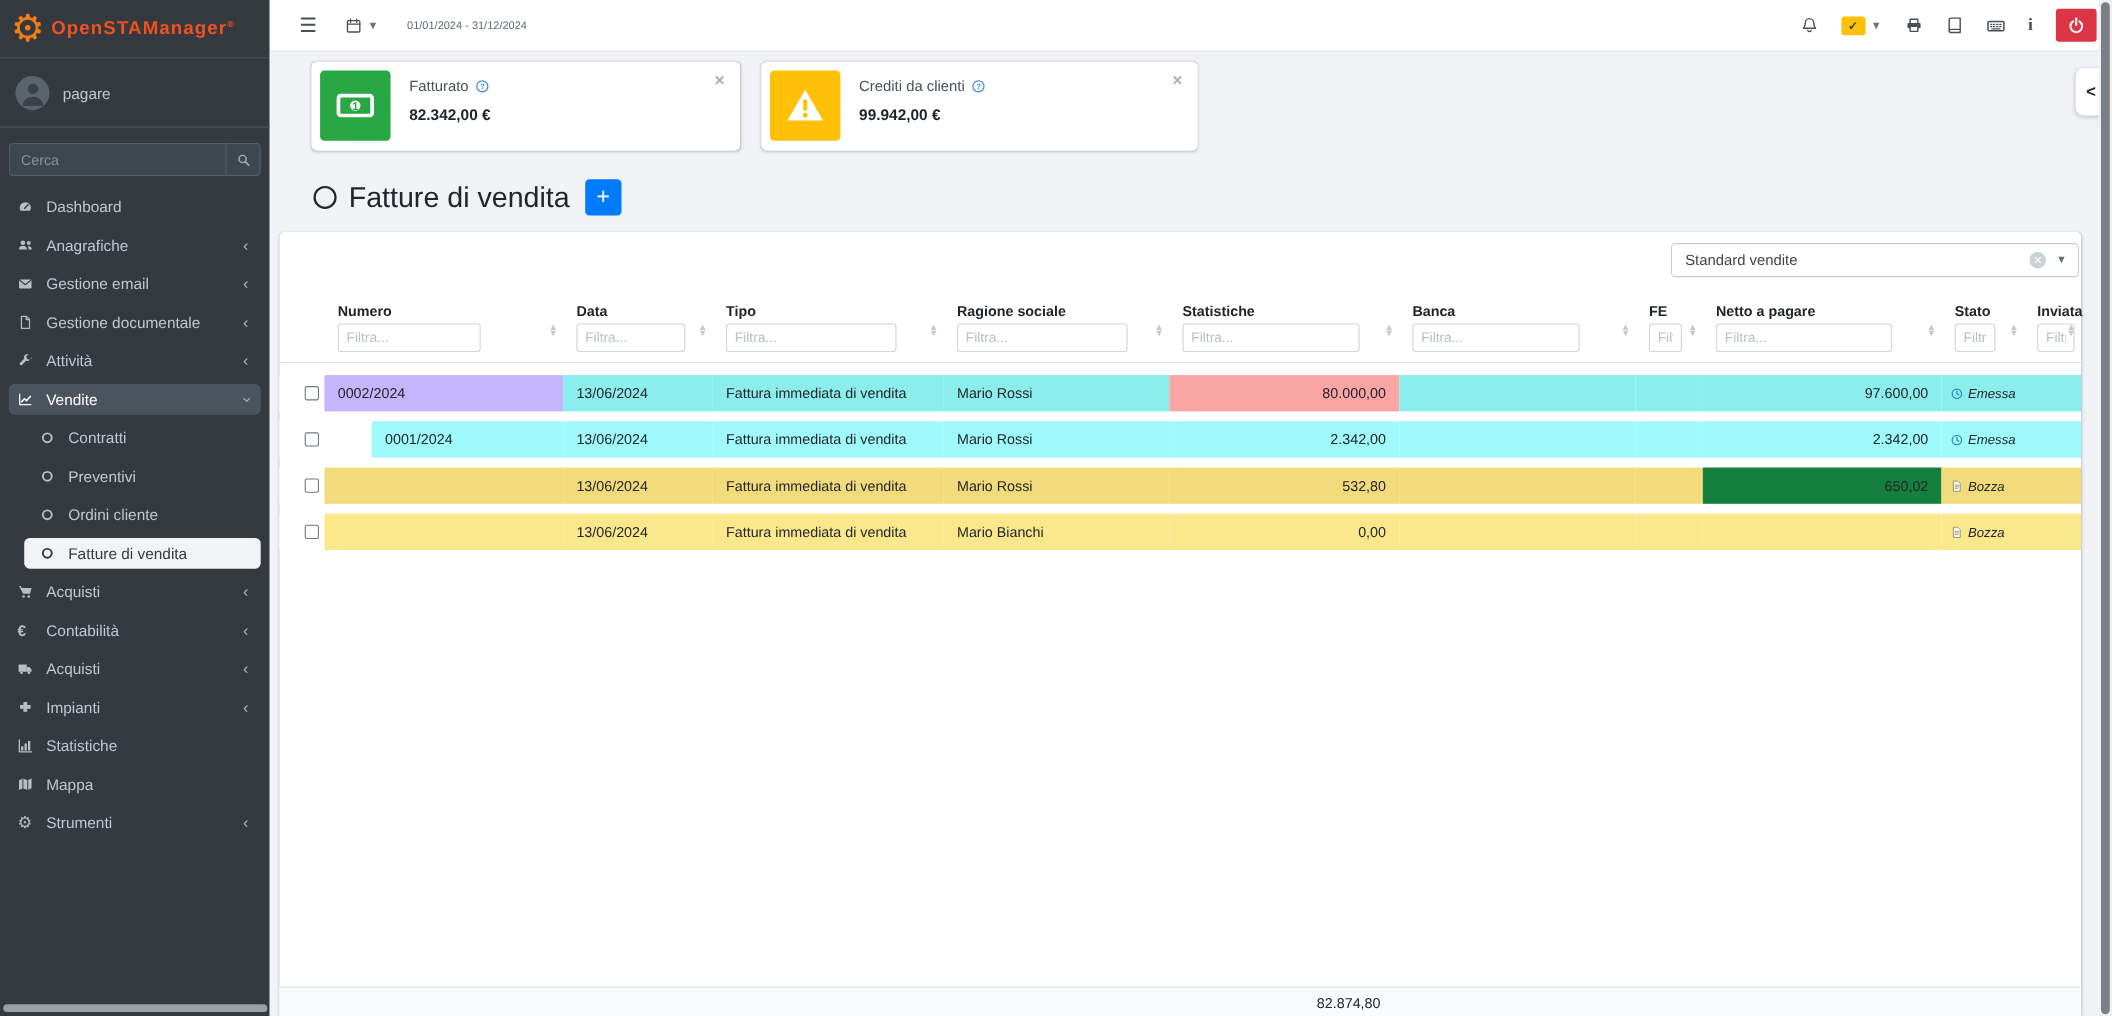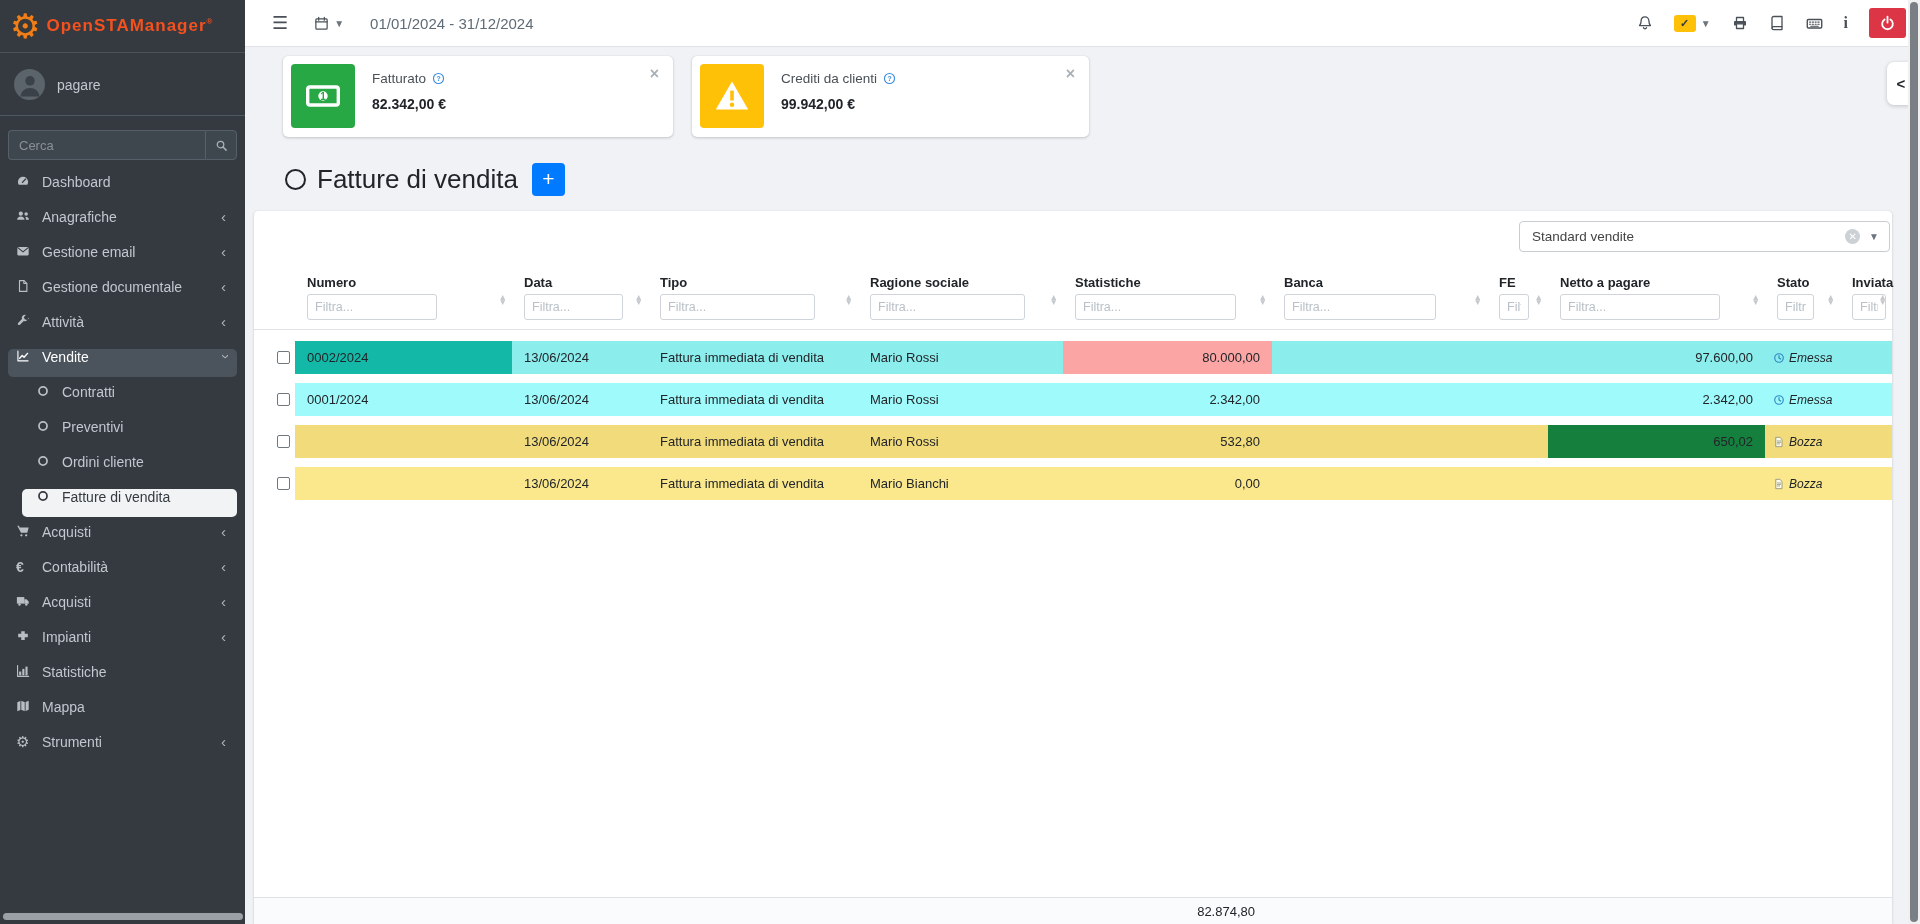--- a/index.html
+++ b/index.html
@@ -14,39 +14,39 @@
   .brand-name { color:#f4511e; font-weight:bold; font-size:17px; letter-spacing:1px; white-space:nowrap; }
   .brand-reg { color:#f4511e; font-size:8px; vertical-align:super; }
   .user-panel { display:flex; align-items:center; padding:16px 12px 15px 14px; border-bottom:1px solid #4f5962; }
   .avatar { width:31px; height:31px; border-radius:50%; background:#5b636b; overflow:hidden; display:flex; align-items:center; justify-content:center; color:#343a40; }
   .user-name { color:#c2c7d0; font-size:14px; margin-left:12px; }
   .side-search { display:flex; margin:14px 8px 0 8px; height:30px; }
   .side-search input { flex:1; background:#3f474e; border:1px solid #56606a; border-right:none; border-radius:4px 0 0 4px; padding:0 10px; color:#c2c7d0; font-size:13px; font-family:"Liberation Sans",sans-serif; outline:none; }
   .side-search input::placeholder { color:#8a9097; }
   .side-search button { width:32px; background:#3f474e; border:1px solid #56606a; border-radius:0 4px 4px 0; color:#a9b0b6; display:flex; align-items:center; justify-content:center; cursor:pointer; }
   .menu { list-style:none; margin-top:14px; padding:0 8px; }
-  .menu li { height:28px; margin-bottom:7px; display:flex; align-items:flex-start; border-radius:5px; padding:0 10px 0 8px; color:#c2c7d0; font-size:14px; cursor:pointer; position:relative; }
+  .menu li { height:28px; margin-bottom:7px; display:flex; align-items:center; border-radius:5px; padding:0 10px 0 8px; color:#c2c7d0; font-size:14px; cursor:pointer; position:relative; }
   .menu li .mi { width:26px; display:flex; align-items:center; justify-content:flex-start; color:#b8bfc4; font-size:14px; flex:none; }
   .menu li.child { margin-left:14px; padding-left:14px; }
   .menu li.parent-active { background:#4b545c; color:#fff; }
   .menu li.parent-active .mi { color:#fff; }
   .menu li.child-active { background:#f1f3f5; color:#343a40; }
   .menu li.child-active .mi { color:#343a40; }
   .chev { position:absolute; right:11px; font-size:15px; color:#b0b7bd; line-height:1; }
   .chev.down { transform:rotate(-90deg); }
   .euro-ic { font-size:14px; font-weight:bold; }
   .gear-ic { font-size:15px; line-height:1; }
   .side-hscroll { position:absolute; left:3px; bottom:4px; width:240px; height:7px; border-radius:4px; background:#9aa0a5; }
 
   
   .navbar { position:absolute; left:245px; top:0; width:1675px; height:47px; background:#fff; border-bottom:1px solid #dee2e6; display:flex; align-items:center; z-index:20; }
   .hamburger { margin-left:27px; font-size:18px; color:#495057; cursor:pointer; line-height:1; }
   .nav-cal { margin-left:26px; display:flex; align-items:center; gap:5px; color:#495057; cursor:pointer; }
   .nav-caret { font-size:10px; color:#6c757d; }
-  .nav-date { margin-left:26px; font-size:15px; color:#5f6b76; }
+  .nav-date { margin-left:26px; font-size:10px; color:#5f6b76; }
   .nav-right { margin-left:auto; display:flex; align-items:center; gap:21px; margin-right:14px; }
   .nav-ico { color:#495057; cursor:pointer; display:flex; align-items:center; }
   .notif-group { display:flex; align-items:center; gap:5px; }
   .check-badge { width:22px; height:17px; background:#ffc107; border-radius:3px; display:flex; align-items:center; justify-content:center; color:#343a40; font-size:11px; font-weight:bold; cursor:pointer; }
   .power-btn { width:37px; height:30px; background:#dc3545; border:none; border-radius:3px; display:flex; align-items:center; justify-content:center; cursor:pointer; }
   .info-i { font-family:"Liberation Serif", serif; font-weight:bold; font-size:16px; }
 
   
   .card-widget { position:absolute; top:56px; height:81px; background:#fff; border-radius:5px; box-shadow:0 0 1px rgba(0,0,0,.15), 0 1px 3px rgba(0,0,0,.18); display:flex; padding:8px; }
   .cw1 { left:283px; width:390px; }
@@ -486,21 +486,21 @@
         </div>
       </div>
     <div class="thead-line"></div>
   </div>
 
   <div id="rows">
       <div class="grid trow">
         <div class="td cb">
           <input type="checkbox" class="row-cb" style="">
         </div>
-        <div class="td" style="background: #14b8a6;">0002/2024</div>
+        <div class="td" style="background: #c4b5fd;">0002/2024</div>
         <div class="td" style="background: rgb(140, 237, 237);">13/06/2024</div>
         <div class="td" style="background: rgb(140, 237, 237);">Fattura immediata di vendita</div>
         <div class="td" style="background: rgb(140, 237, 237);">Mario Rossi</div>
         <div class="td num" style="background: #fca5a5;">80.000,00</div>
         <div class="td" style="background: rgb(140, 237, 237);"></div>
         <div class="td" style="background: rgb(140, 237, 237);"></div>
         <div class="td num" style="background: rgb(140, 237, 237);">97.600,00</div>
         <div class="td stato-cell" style="background: rgb(140, 237, 237);">
           <span>
             <svg width="12" height="12" viewBox="0 0 16 16" fill="none" stroke="currentColor" stroke-width="1.3" stroke-linecap="round" stroke-linejoin="round">
@@ -509,21 +509,21 @@
             </svg>
           </span>
           <span>Emessa</span>
         </div>
         <div class="td" style="background: rgb(140, 237, 237);"></div>
       </div>
       <div class="grid trow">
         <div class="td cb">
           <input type="checkbox" class="row-cb" style="">
         </div>
-        <div class="td" style="background: rgb(159, 251, 251);">0001/2024</div>
+        <div class="td" style="background: rgb(159, 251, 251); margin-left: 43px;">0001/2024</div>
         <div class="td" style="background: rgb(159, 251, 251);">13/06/2024</div>
         <div class="td" style="background: rgb(159, 251, 251);">Fattura immediata di vendita</div>
         <div class="td" style="background: rgb(159, 251, 251);">Mario Rossi</div>
         <div class="td num" style="background: rgb(159, 251, 251);">2.342,00</div>
         <div class="td" style="background: rgb(159, 251, 251);"></div>
         <div class="td" style="background: rgb(159, 251, 251);"></div>
         <div class="td num" style="background: rgb(159, 251, 251);">2.342,00</div>
         <div class="td stato-cell" style="background: rgb(159, 251, 251);">
           <span>
             <svg width="12" height="12" viewBox="0 0 16 16" fill="none" stroke="currentColor" stroke-width="1.3" stroke-linecap="round" stroke-linejoin="round">

